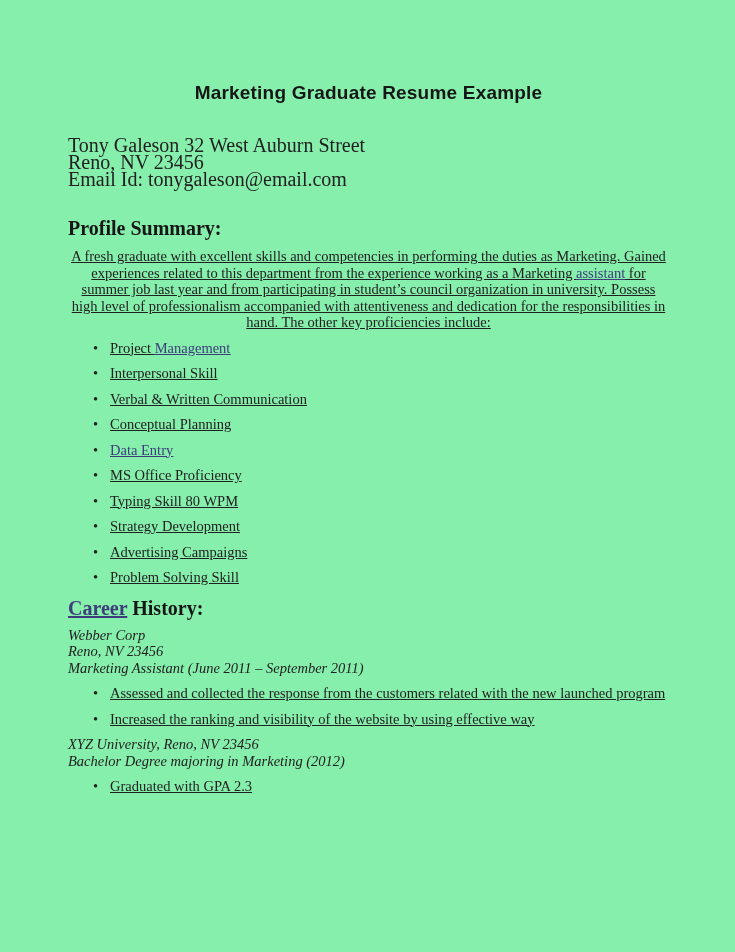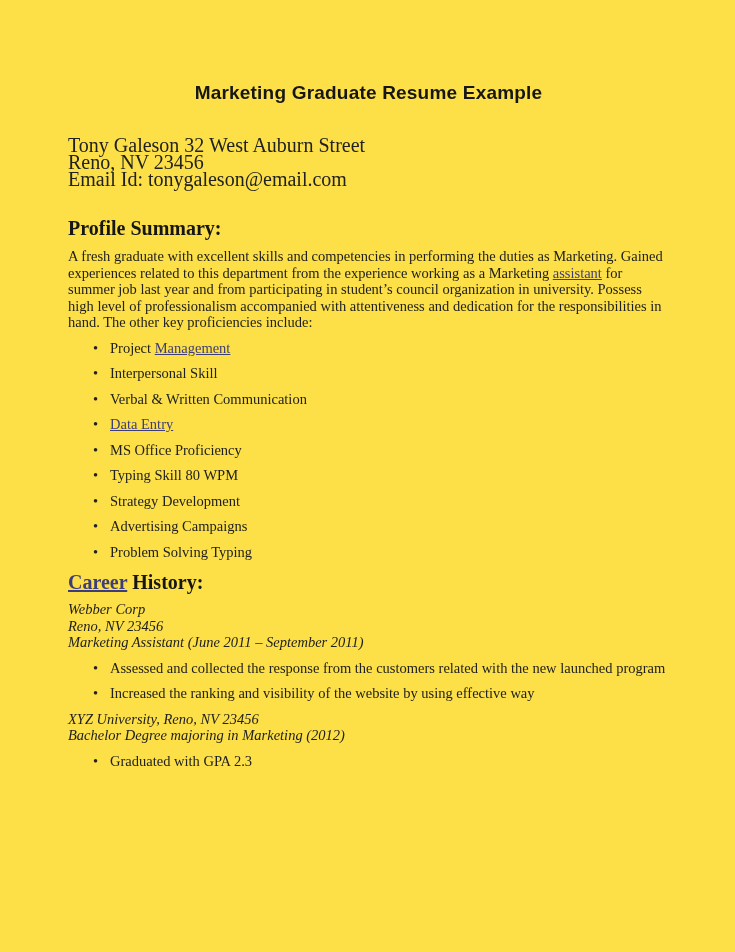--- a/index.html
+++ b/index.html
@@ -12,21 +12,21 @@
     height: 952px;
     overflow: hidden;
     font-family: "Liberation Serif", "DejaVu Serif", serif;
     color: #212121;
   }
   .page {
     box-sizing: border-box;
     width: 735px;
     height: 952px;
     padding: 82px 66px 0 68px;
-    background: #fde047;
+    background: #86efac;
   }
   .title {
     font-family: "Liberation Sans", "DejaVu Sans", sans-serif;
     font-size: 19px;
     font-weight: bold;
     text-align: center;
     color: #161616;
     margin: 0 0 33px 0;
     letter-spacing: 0.2px;
   }
@@ -38,27 +38,29 @@
   .section-heading {
     font-size: 20px;
     font-weight: bold;
     margin: 0;
     color: #161616;
   }
   .summary {
     font-size: 14.5px;
     line-height: 16.5px;
     margin: 8px 0 0 0;
-    text-align: left;
+    text-align: center;
+    text-decoration: underline;
   }
   ul.bullets {
     list-style: none;
     margin: 5px 0 0 0;
     padding: 0;
     font-size: 14.5px;
+    text-decoration: underline;
   }
   ul.bullets li {
     position: relative;
     padding-left: 42px;
     margin: 9px 0;
     line-height: 16.5px;
   }
   ul.bullets li::before {
     content: "\2022";
     position: absolute;
@@ -93,26 +95,27 @@
   </div>
 
   <h2 class="section-heading">Profile Summary:</h2>
 
   <p class="summary"><span>A fresh graduate with excellent skills and competencies in performing the duties as Marketing. Gained experiences related to this department from the experience working as a Marketing </span><a class="doc-link">assistant</a><span> for summer job last year and from participating in student’s council organization in university. Possess high level of professionalism accompanied with attentiveness and dedication for the responsibilities in hand. The other key proficiencies include:</span></p>
 
   <ul class="bullets">
     <li><span>Project </span><a class="doc-link">Management</a><span></span></li>
     <li><span>Interpersonal Skill</span><a class="doc-link"></a><span></span></li>
     <li><span>Verbal &amp; Written Communication</span><a class="doc-link"></a><span></span></li>
+    <li><span>Conceptual Planning</span><a class="doc-link"></a><span></span></li>
     <li><span></span><a class="doc-link">Data Entry</a><span></span></li>
     <li><span>MS Office Proficiency</span><a class="doc-link"></a><span></span></li>
     <li><span>Typing Skill 80 WPM</span><a class="doc-link"></a><span></span></li>
     <li><span>Strategy Development</span><a class="doc-link"></a><span></span></li>
     <li><span>Advertising Campaigns</span><a class="doc-link"></a><span></span></li>
-    <li><span>Problem Solving Typing</span><a class="doc-link"></a><span></span></li>
+    <li><span>Problem Solving Skill</span><a class="doc-link"></a><span></span></li>
   </ul>
 
   <h2 class="section-heading section-gap"><a class="doc-link">Career</a><span> History:</span></h2>
 
   <div class="job-block">
     <div>Webber Corp</div>
     <div>Reno, NV 23456</div>
     <div>Marketing Assistant (June 2011 – September 2011)</div>
   </div>
 

